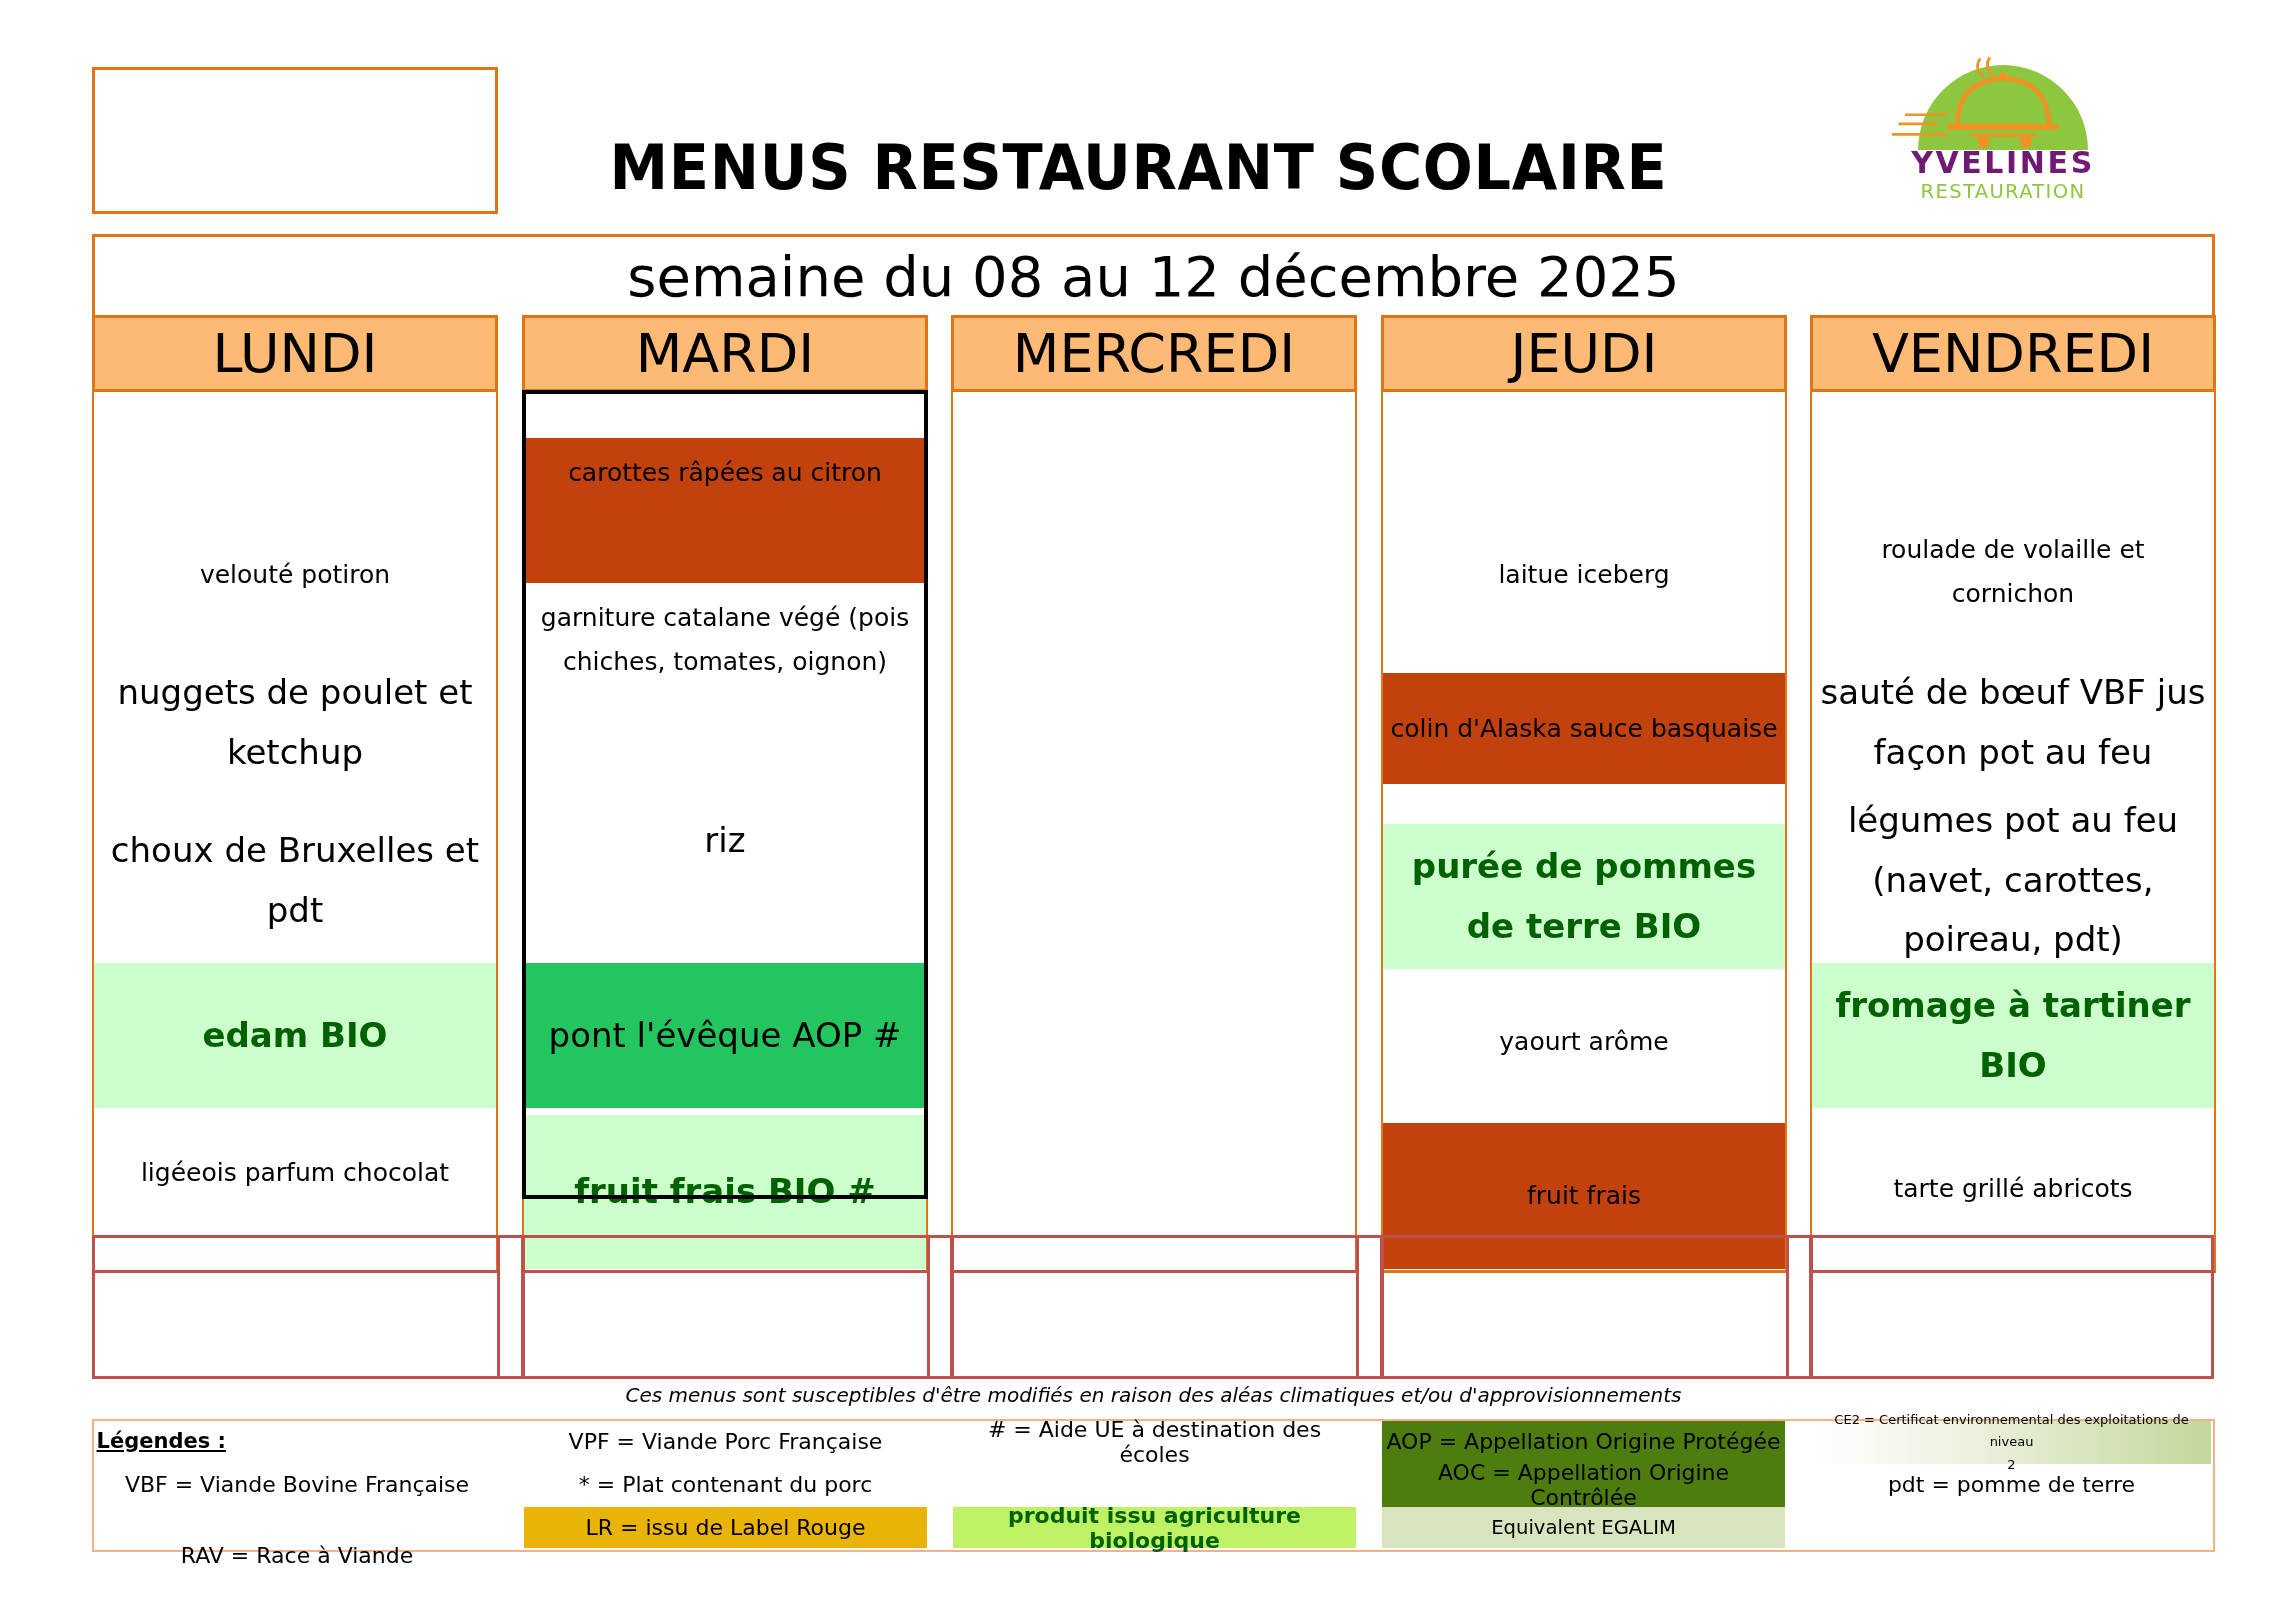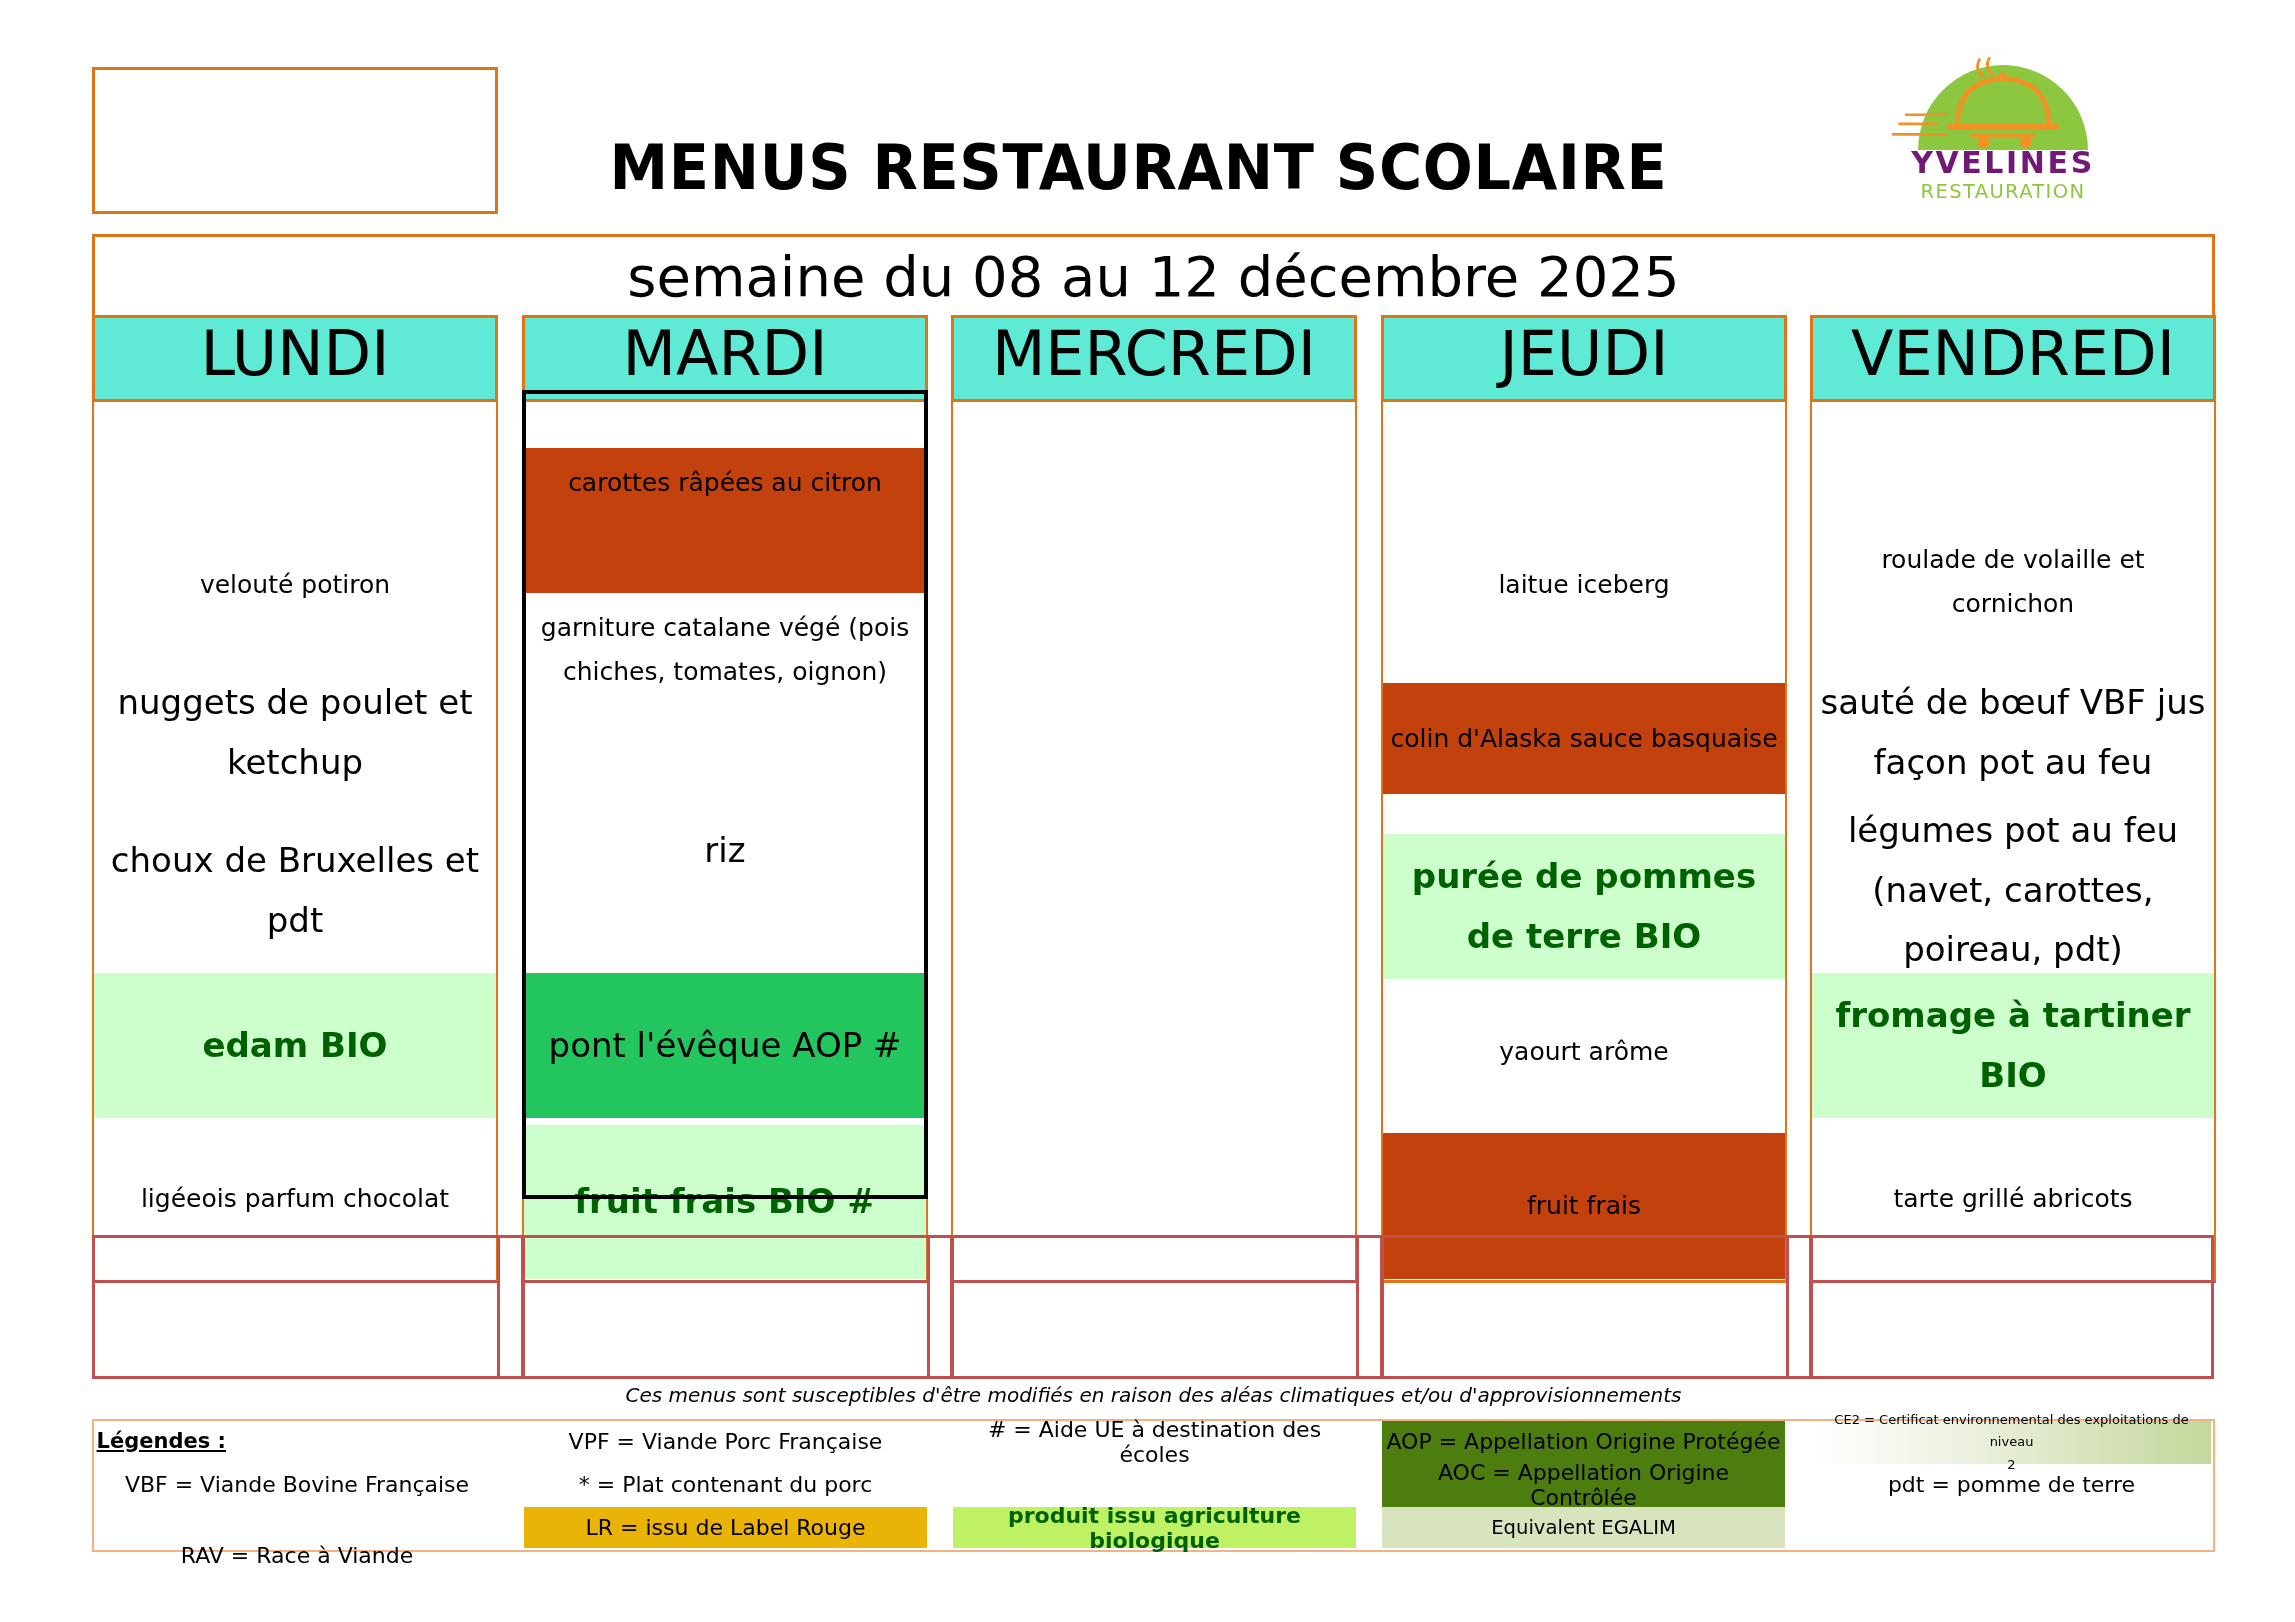--- a/index.html
+++ b/index.html
@@ -21,22 +21,22 @@
     font-family: "DejaVu Sans", sans-serif; font-size: 30px; letter-spacing: 2.6px; font-weight: bold; }
   .logo-text2 { position: absolute; left: 0; top: 128px; width: 100%; text-align: center; color: #8dc63f;
     font-family: "DejaVu Sans", sans-serif; font-size: 19.6px; letter-spacing: 1.3px; }
 
   
   .week { left: 92px; top: 234px; width: 2123px; height: 82px; border: 3.3px solid #e07518; border-bottom: none; }
   .week-text { position: absolute; left: 0; top: 6.5px; width: 100%; text-align: center; font-size: 56px; }
 
   
   .col { position: absolute; top: 315px; width: 406px; }
-  .day-head { height: 87px; background: #5eead4; border: 3.3px solid #e07518; text-align: center;
-    font-size: 62px; line-height: 71px; }
+  .day-head { height: 77px; background: #fdba74; border: 3.3px solid #e07518; text-align: center;
+    font-size: 54px; line-height: 71px; }
   .col-body { position: relative; height: 881px; border-left: 2.6px solid #e07518; border-right: 2.6px solid #e07518;
     border-bottom: 3.9px solid #c0504d; }
   .cell { position: absolute; left: 0; right: 0; display: flex; align-items: center; justify-content: center;
     text-align: center; padding: 0 5.2px; line-height: 1.75; }
   .t-small { font-size: 25px; }
   .t-big { font-size: 34px; }
   .bio { color: #006100; font-weight: bold; }
   .bg-egalim { background: #c2410c; }
   .bg-bio { background: #ccffcc; }
   .bg-aop { background: #22c55e; }
@@ -88,21 +88,21 @@
   <div class="week-text">semaine du 08 au 12 décembre 2025</div>
 </div>
 
 <div class="col" style="left:92px;">
   <div class="day-head">LUNDI</div>
   <div class="col-body">
     <div class="cell t-small" style="top:111px;height:144px;">velouté potiron</div>
     <div class="cell t-big" style="top:255px;height:151px;">nuggets de poulet et ketchup</div>
     <div class="cell t-big" style="top:406px;height:165px;">choux de Bruxelles et pdt</div>
     <div class="cell t-big bio bg-bio" style="top:571px;height:145px;">edam BIO</div>
-    <div class="cell t-small" style="top:716px;height:161px;text-align:center;">ligéeois parfum chocolat</div>
+    <div class="cell t-small" style="top:716px;height:130px;text-align:center;">ligéeois parfum chocolat</div>
   </div>
 </div>
 
 <div class="col" style="left:522px;">
   <div class="day-head">MARDI</div>
   <div class="col-body">
     <div class="cell t-small bg-egalim" style="top:46px;height:145px;align-items:flex-start;padding-top:13px;">carottes râpées au citron</div>
     <div class="cell t-small" style="top:191px;height:137px;align-items:flex-start;padding-top:13px;">garniture catalane végé (pois chiches, tomates, oignon)</div>
     <div class="cell t-big" style="top:328px;height:242px;">riz</div>
     <div class="cell t-big bg-aop" style="top:571px;height:145px;">pont l'évêque AOP #</div>

